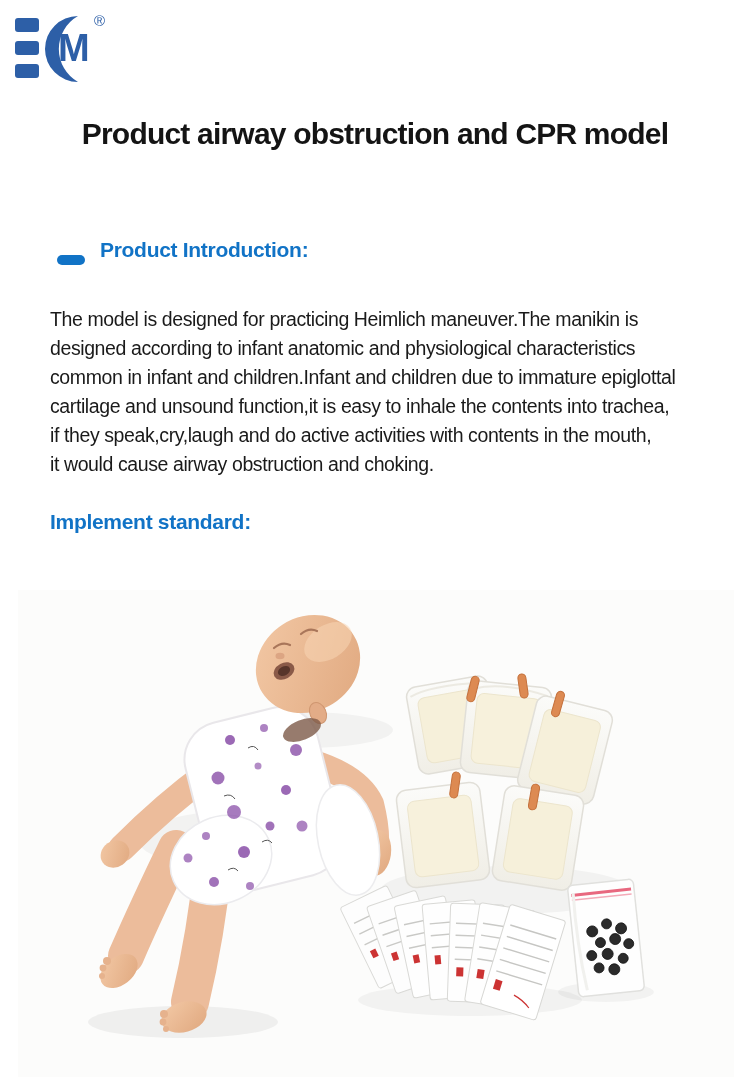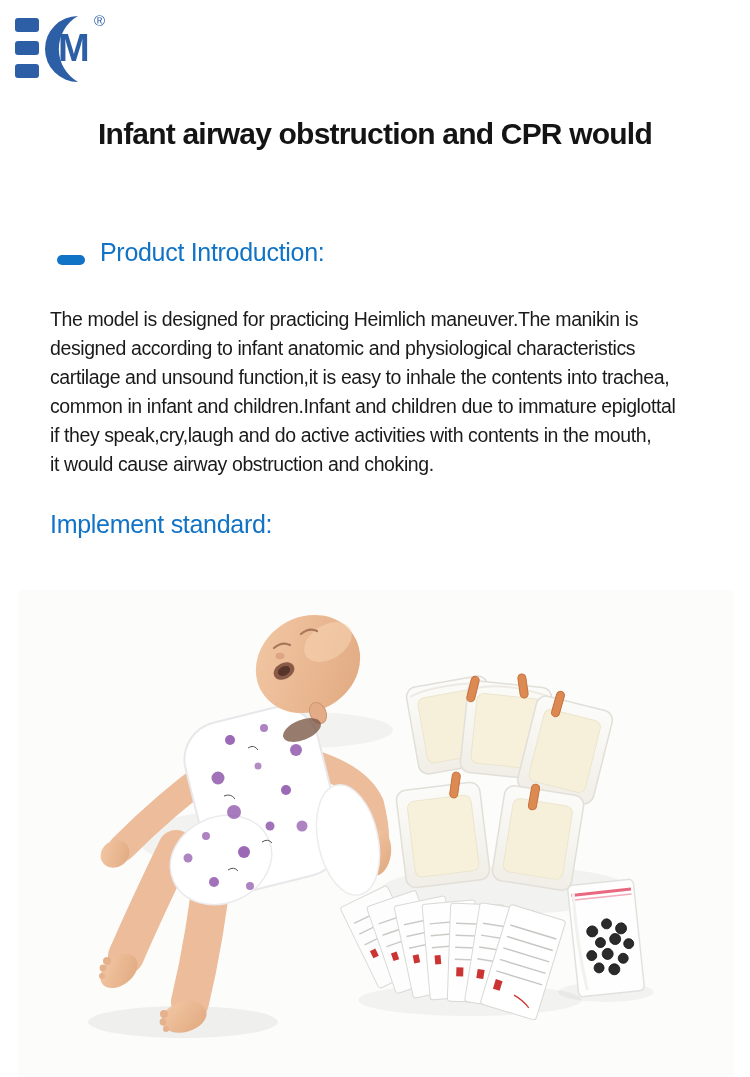--- a/index.html
+++ b/index.html
@@ -9,21 +9,21 @@
   }
   
   .logo{position:absolute;left:14px;top:8px;width:120px;height:95px;}
   
   .title{
     position:absolute;left:0;top:110px;width:750px;text-align:center;
     font-weight:bold;font-size:30px;line-height:48px;color:#141414;letter-spacing:-0.8px;
   }
   
   .sec-head{
-    position:absolute;color:#1173c6;font-weight:normal;font-size:25px;letter-spacing:-0.3px;
+    position:absolute;color:#1173c6;font-weight:bold;font-size:21px;letter-spacing:-0.3px;
     white-space:nowrap;
   }
   .intro-head{left:100px;top:238px;}
   .std-head{left:50px;top:510px;}
   .dash{
     position:absolute;left:57px;top:255px;width:28px;height:10px;border-radius:5px;
     background:#1173c6;
   }
   
   .para{position:absolute;left:50px;margin-top:24px;}
@@ -51,36 +51,36 @@
       </g>
       <g>
         <path d="M 64 8 A 31 31 0 1 0 64 74 A 38 38 0 0 1 64 8 Z" fill="#2d5fa7"></path>
       </g>
       <text x="44" y="53" font-family="Liberation Sans, sans-serif" font-weight="bold" font-size="38" fill="#2d5fa7">M</text>
       <text x="80" y="18" font-family="Liberation Sans, sans-serif" font-size="15" fill="#2d5fa7">®</text>
     </svg>
   </div>
 
   <div class="title">
-    <div>Infant airway obstruction and CPR would</div>
+    <div>Product airway obstruction and CPR model</div>
   </div>
 
   <div class="dash"></div>
   <div class="sec-head intro-head">Product Introduction:</div>
 
   <div class="para intro-para">
 
       <div class="para-line">The model is designed for practicing Heimlich maneuver.The manikin is</div>
 
       <div class="para-line">designed according to infant anatomic and physiological characteristics</div>
 
 
+      <div class="para-line">common in infant and children.Infant and children due to immature epiglottal</div>
+
       <div class="para-line">cartilage and unsound function,it is easy to inhale the contents into trachea,</div>
-
-      <div class="para-line">common in infant and children.Infant and children due to immature epiglottal</div>
 
       <div class="para-line">if they speak,cry,laugh and do active activities with contents in the mouth,</div>
 
       <div class="para-line">it would cause airway obstruction and choking.</div>
     </div>
 
   <div class="sec-head std-head">Implement standard:</div>
 
 
   <div class="photo">

